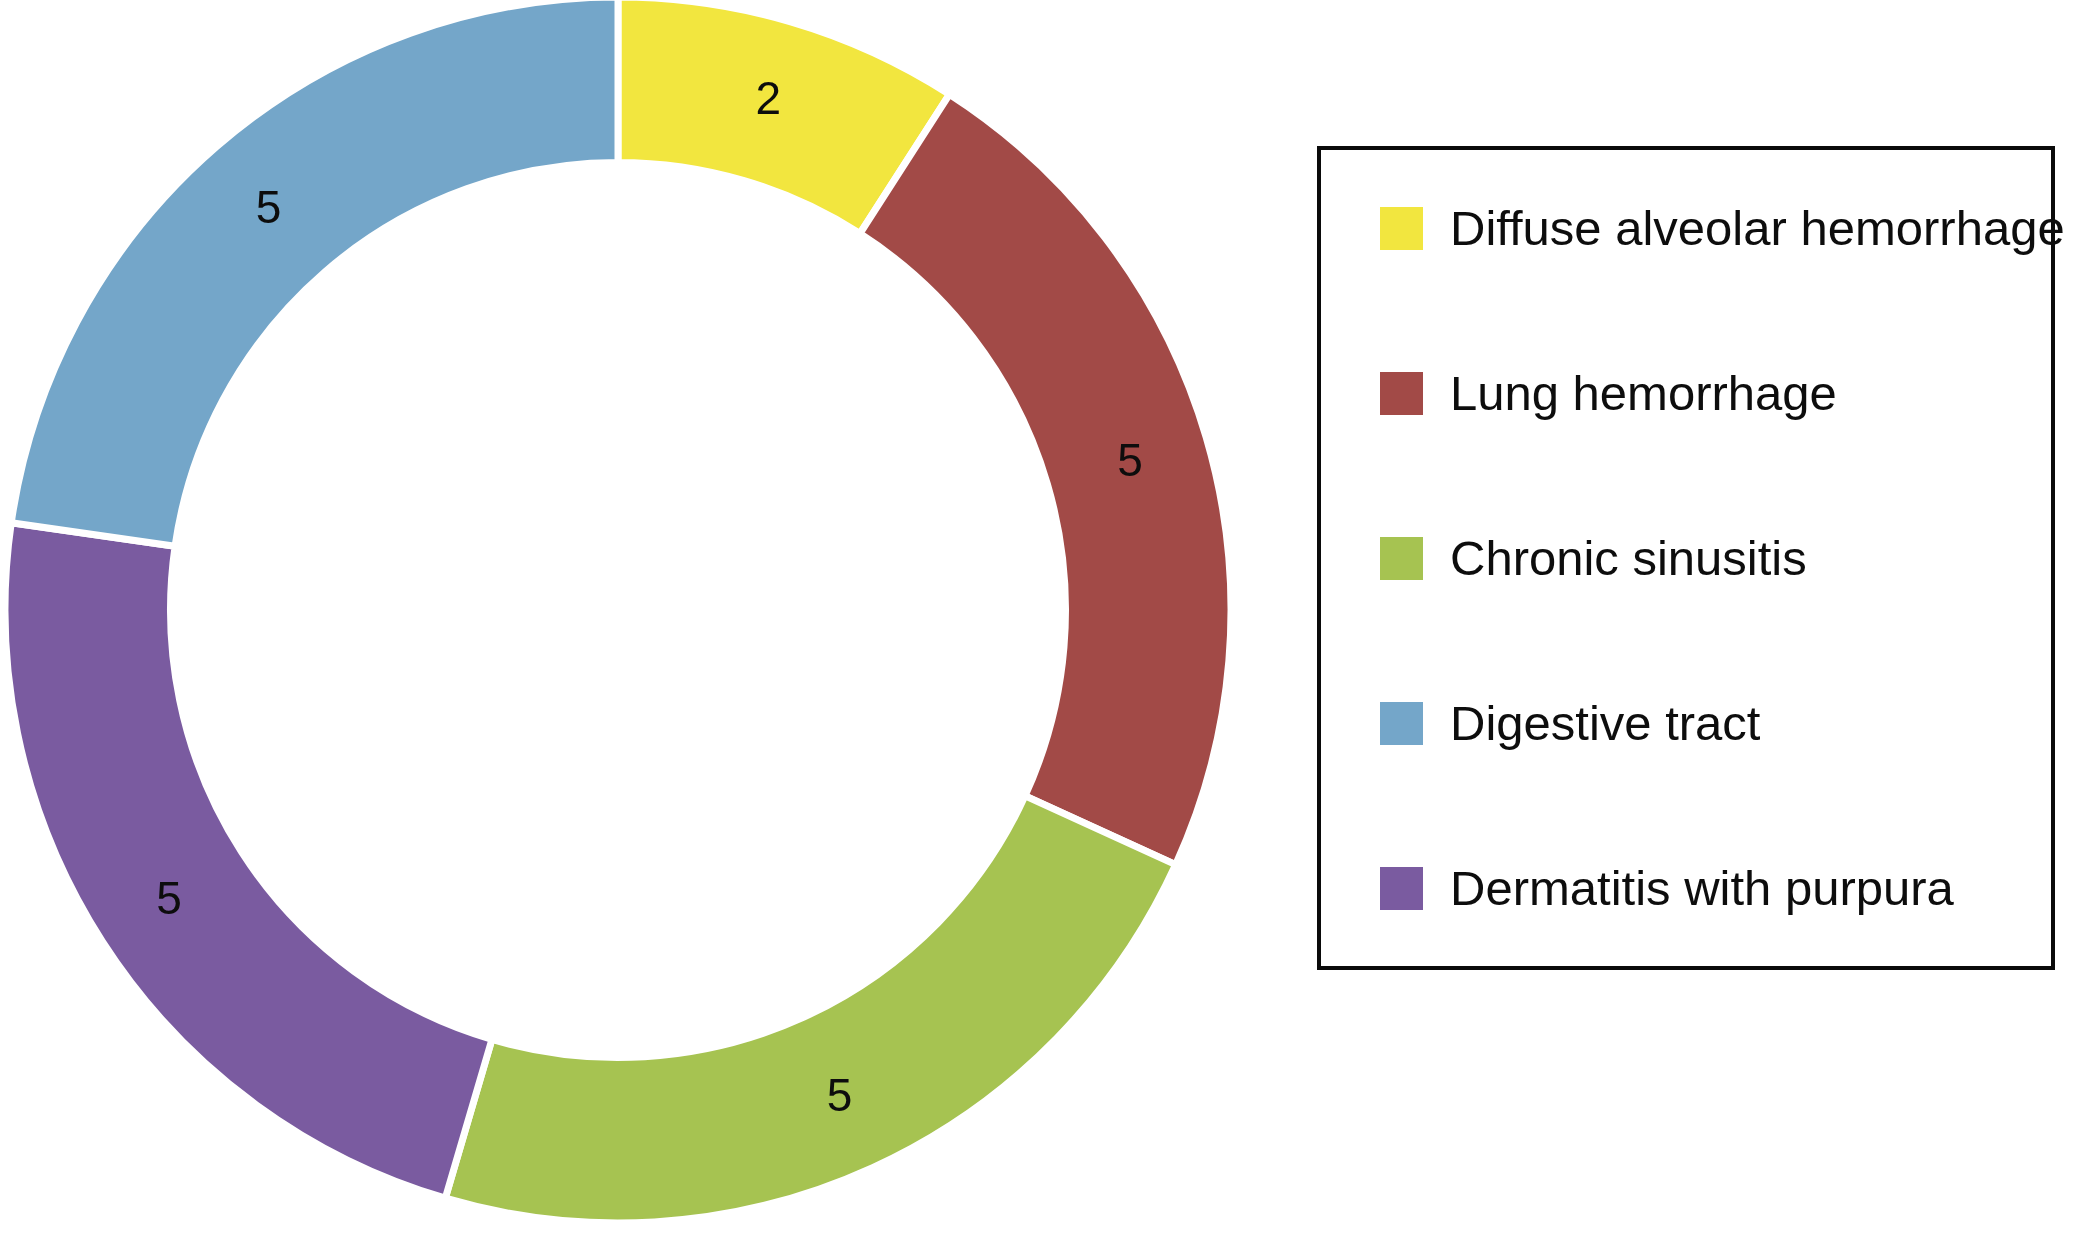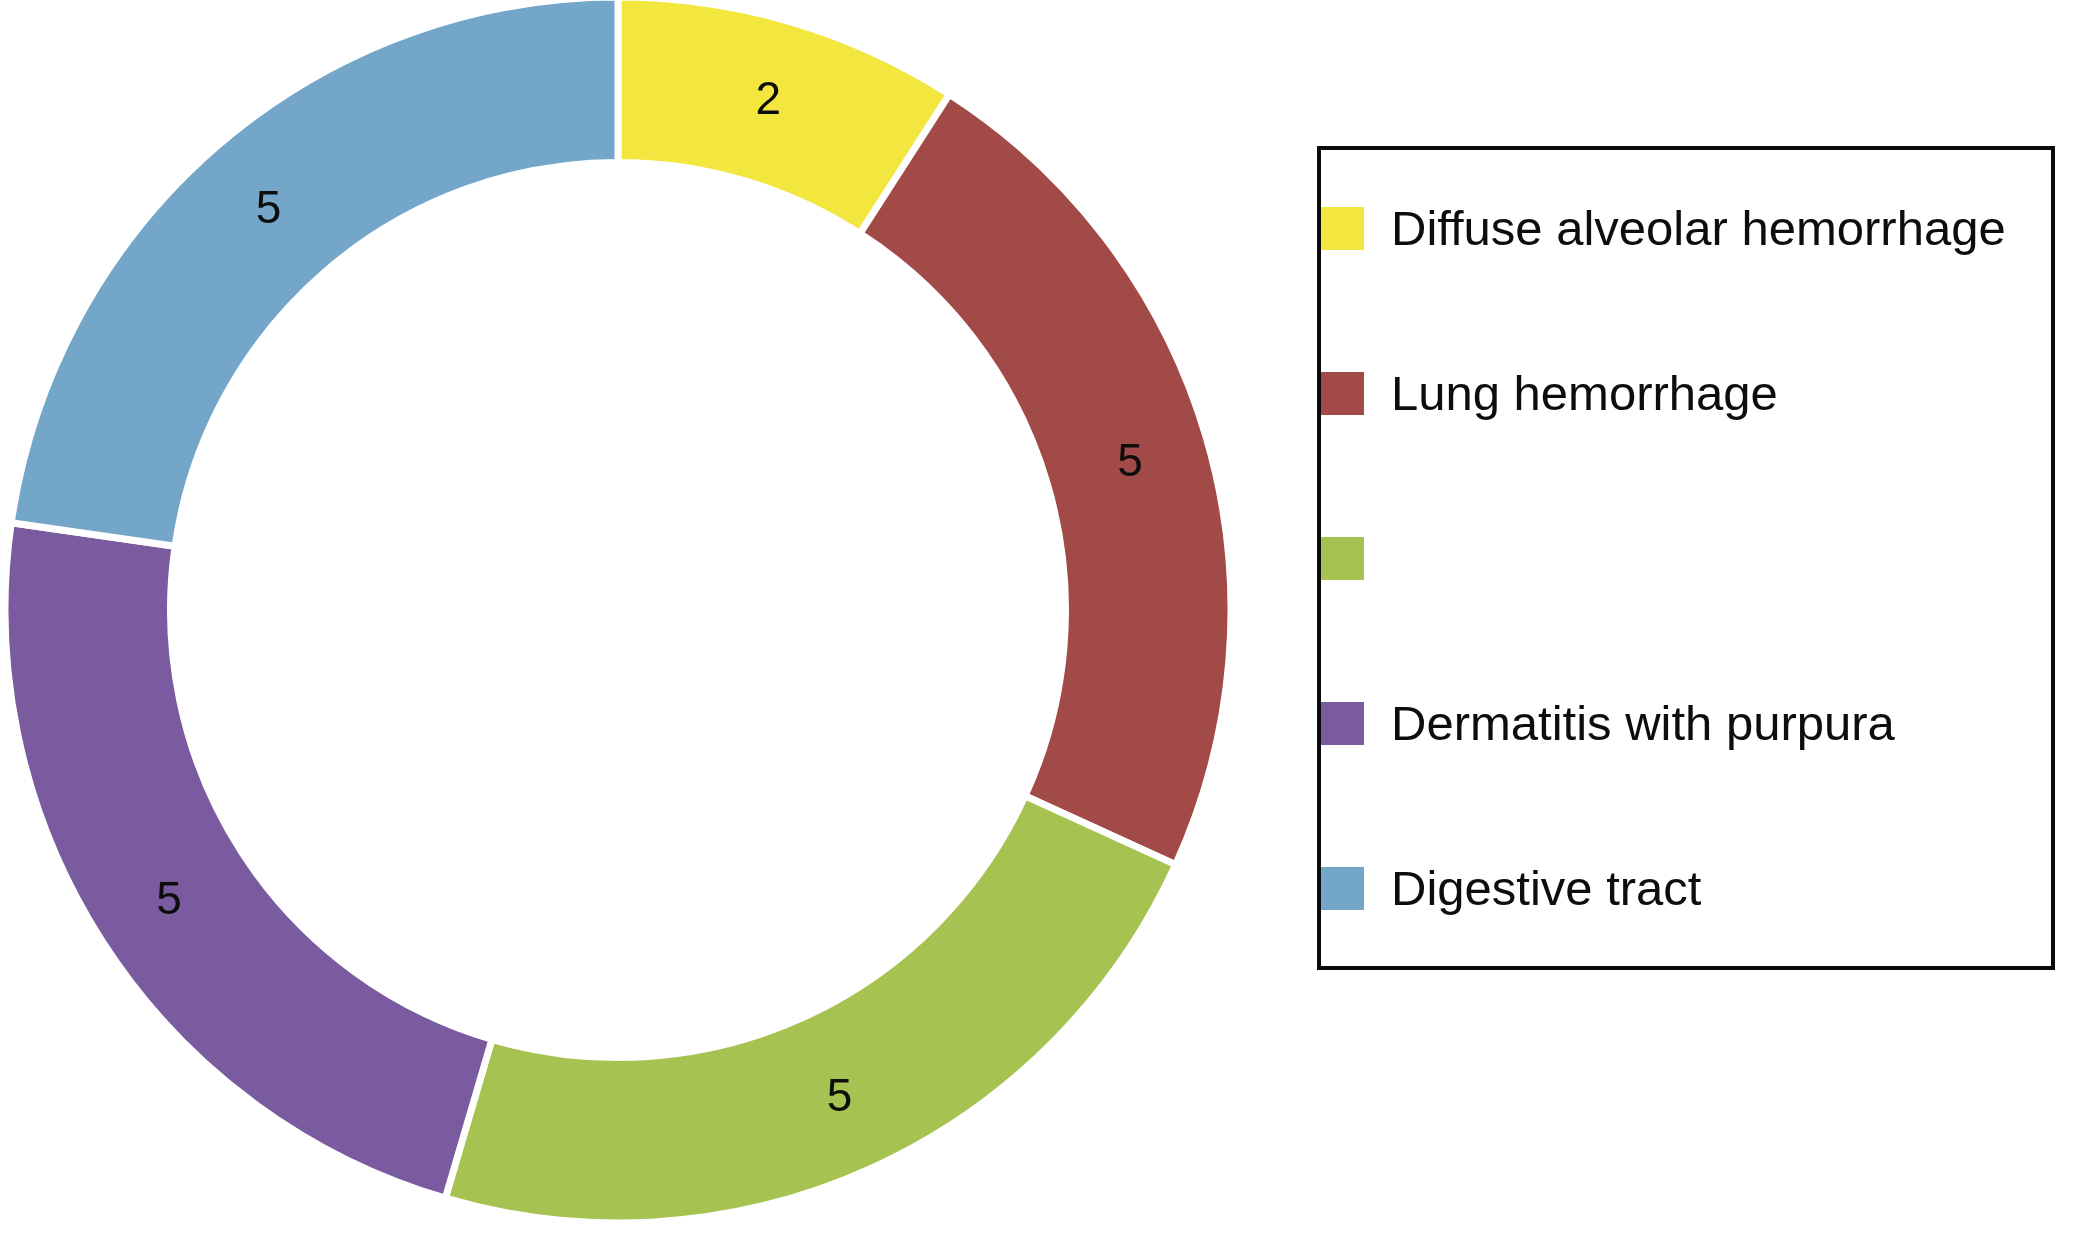--- a/index.html
+++ b/index.html
@@ -69,20 +69,21 @@
     bottom: 0;
     padding: 48px 0 48px 0;
     box-sizing: border-box;
     display: flex;
     flex-direction: column;
     justify-content: space-between;
   }
   .legend-entry {
     display: flex;
     align-items: center;
+    padding-left: 59px;
     height: 60px;
   }
   .legend-swatch {
     width: 43px;
     height: 43px;
     flex: 0 0 auto;
     margin-right: 27px;
   }
   .legend-label {
     font-family: "Liberation Sans", sans-serif;
@@ -121,25 +122,26 @@
         <div class="legend-entry">
           <span class="legend-swatch" style="background: rgb(242, 230, 63);"></span>
           <span class="legend-label">Diffuse alveolar hemorrhage</span>
         </div>
         <div class="legend-entry">
           <span class="legend-swatch" style="background: rgb(162, 74, 71);"></span>
           <span class="legend-label">Lung hemorrhage</span>
         </div>
         <div class="legend-entry">
           <span class="legend-swatch" style="background: rgb(166, 195, 81);"></span>
+          <span class="legend-label">Chronic sinusitis</span>
+        </div>
+        <div class="legend-entry">
+          <span class="legend-swatch" style="background: rgb(116, 166, 201);"></span>
+          <span class="legend-label">Digestive tract</span>
         </div>
         <div class="legend-entry">
           <span class="legend-swatch" style="background: rgb(122, 91, 160);"></span>
           <span class="legend-label">Dermatitis with purpura</span>
-        </div>
-        <div class="legend-entry">
-          <span class="legend-swatch" style="background: rgb(116, 166, 201);"></span>
-          <span class="legend-label">Digestive tract</span>
         </div>
       </div>
   </div>
 
 </div>
 
 </body></html>

